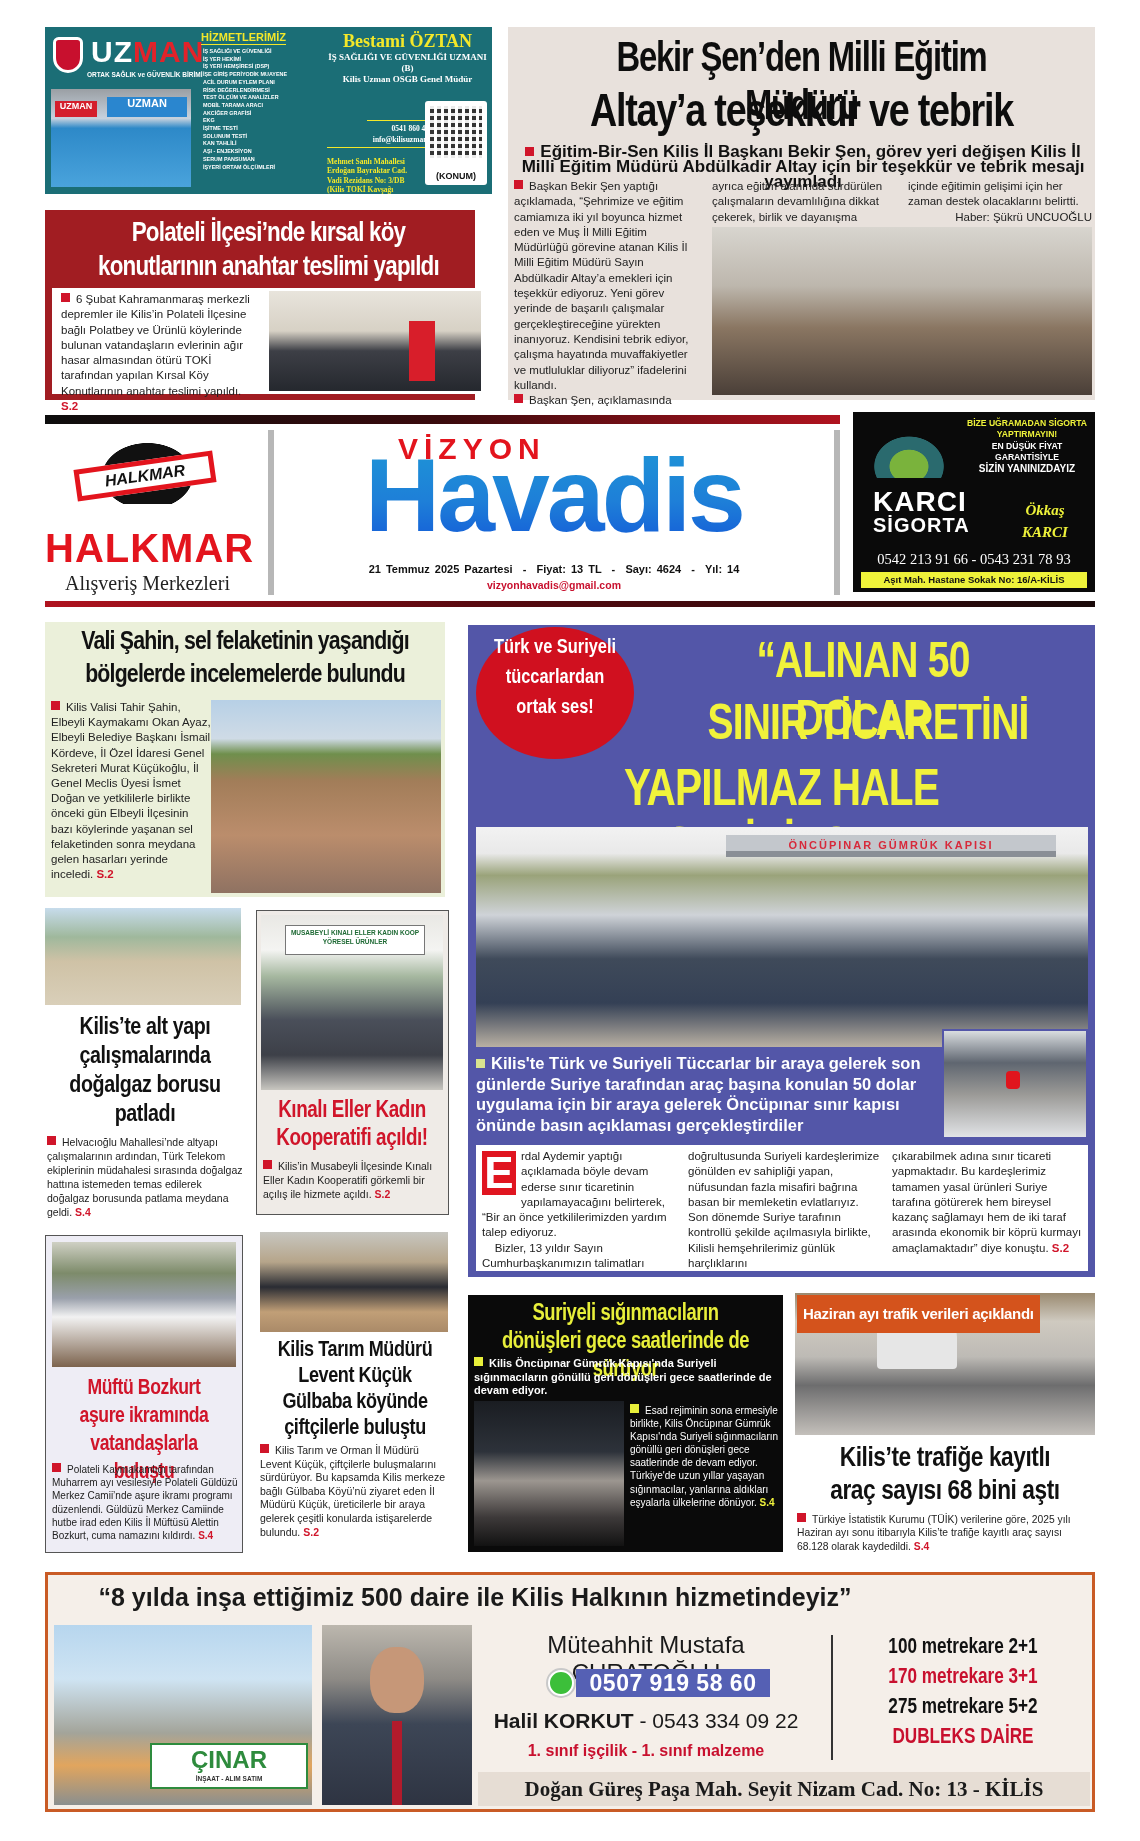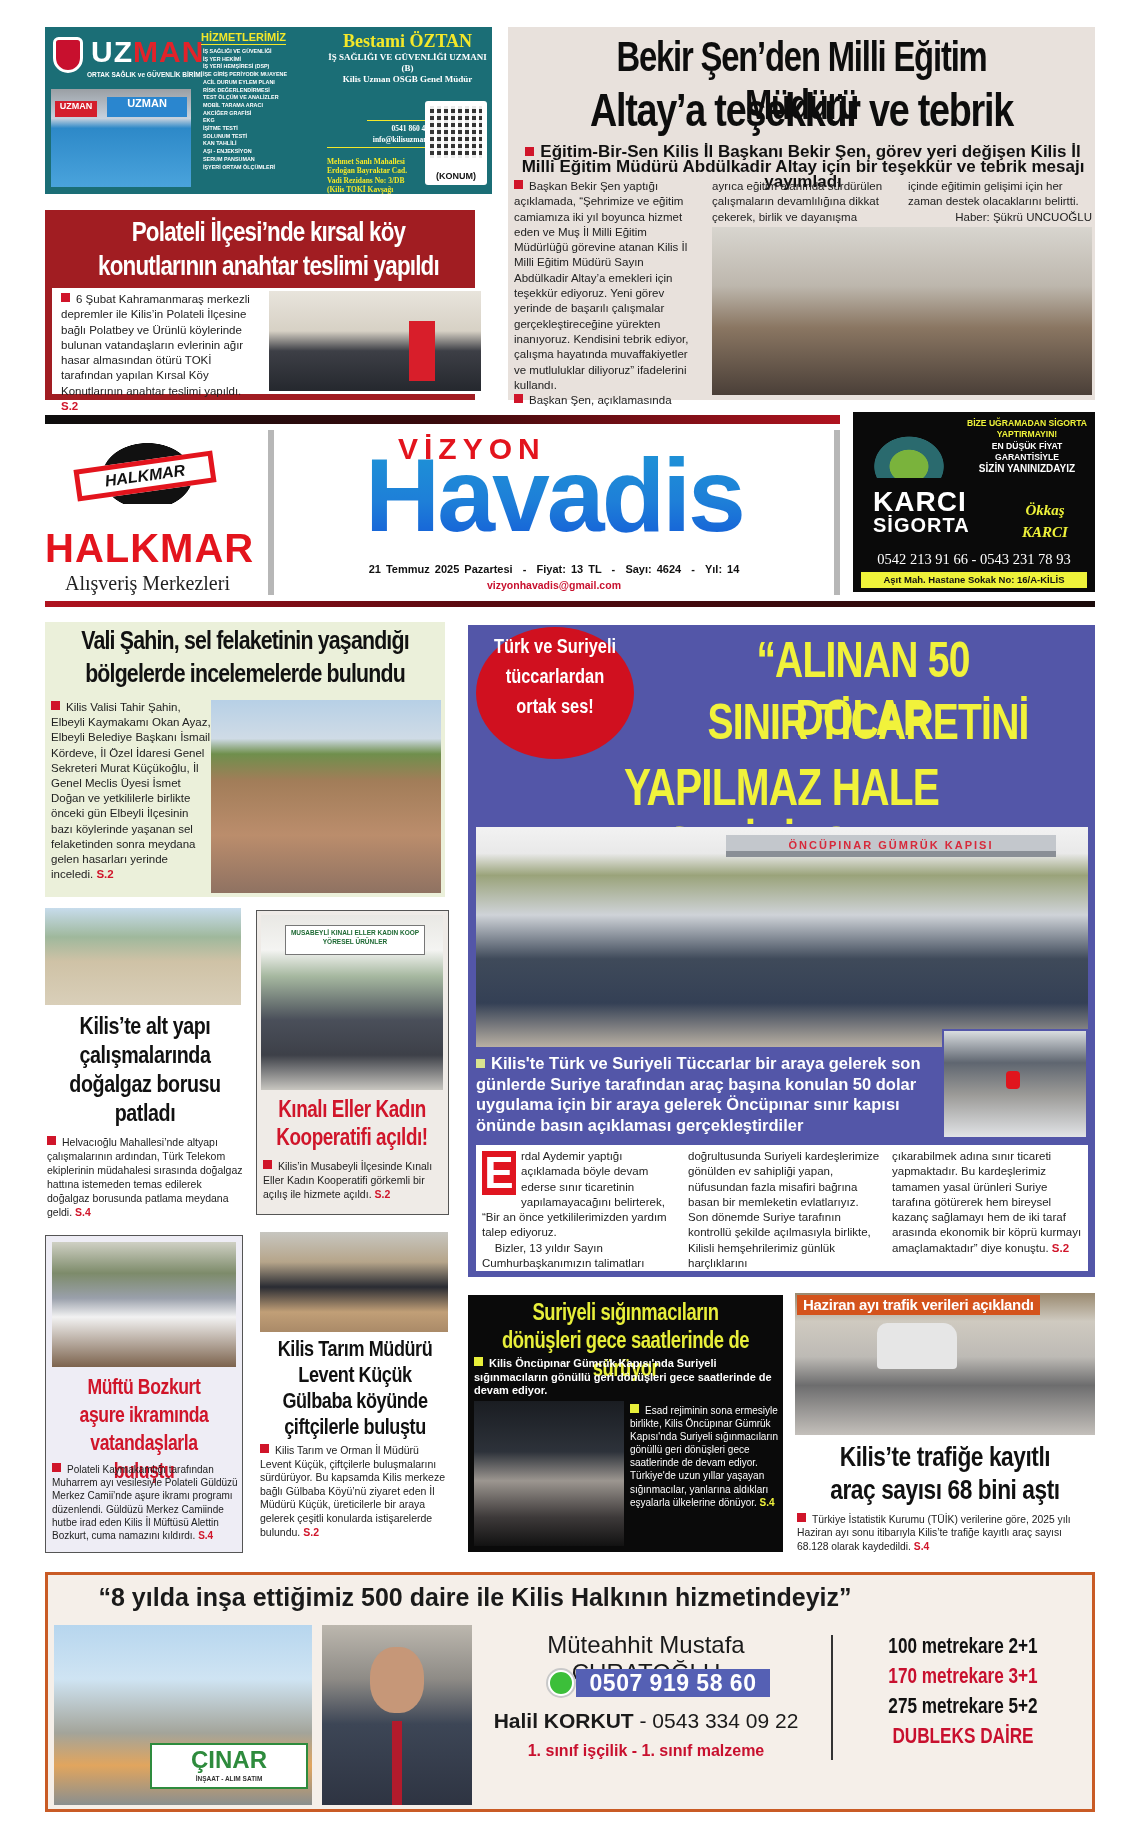--- a/index.html
+++ b/index.html
@@ -137,21 +137,21 @@
   #suriyeli { left: 468px; top: 1295px; width: 315px; height: 257px; background:#0a0a0a; }
   #suriyeli .h { left: 0; top: 3px; width: 315px; text-align:center; color:#e8ef3a; font-weight:900; font-size: 23px; line-height: 28px; letter-spacing: -0.5px; transform: scaleX(0.8); transform-origin: center top; }
   #suriyeli .spot { left: 6px; top: 62px; width: 305px; color:#fff; font-weight:700; font-size: 11px; line-height: 13.5px; }
   #suriyeli .photo { left: 6px; top: 106px; width: 150px; height: 145px; background: linear-gradient(180deg,#1a1d22 0%, #2d323a 35%, #9c9690 55%, #3e3a3a 80%, #121212 100%); }
   #suriyeli .txt { left: 162px; top: 109px; width: 150px; color:#fff; font-size: 10px; line-height: 13.1px; }
 
   
   #trafik { left: 795px; top: 1293px; width: 300px; height: 262px; }
   #trafik .photo { left: 0; top: 0; width: 300px; height: 142px; background: linear-gradient(180deg,#9a8a70 0%, #cfcac0 20%, #bdbab5 45%, #6d6d6e 65%, #c4c0bb 100%); }
   #trafik .car { position:absolute; left:82px; top:30px; width:80px; height:46px; background:#e6e6e6; border-radius: 10px 14px 4px 4px; }
-  #trafik .badge { left: 2px; top: 2px; background:#d4531c; color:#fff; font-weight:900; font-size: 15px; line-height: 20px; padding: 0 6px; letter-spacing: -0.3px; }
+  #trafik .badge { left: 2px; top: 2px; background:#d4531c; color:#fff; font-weight:900; font-size: 15px; line-height: 20px; padding: 9px 6px; letter-spacing: -0.3px; }
   #trafik .h { left: 0; top: 148px; width: 300px; text-align:center; font-weight:900; font-size: 27px; line-height: 33px; color:#111; letter-spacing: -0.5px; transform: scaleX(0.84); transform-origin: center top; }
   #trafik .txt { left: 2px; top: 220px; width: 296px; font-size: 10.3px; line-height: 13.4px; color:#222; }
 
   
   #ad { left: 45px; top: 1572px; width: 1050px; height: 240px; border: 3px solid #c95b25; background: #f5efe9; }
   #ad .quote { left: 0; top: 8px; width: 854px; text-align:center; font-size: 25px; font-weight: 700; color:#1a1a1a; }
   #ad .building { left: 6px; top: 50px; width: 258px; height: 180px; background: linear-gradient(180deg,#b7d6ee 0%, #cfe4f3 30%, #a3a49a 60%, #e1a55e 78%, #8a8f8f 100%); }
   #ad .cinar { position:absolute; left:96px; top:118px; width:158px; height:46px; background:#fff; border:2px solid #2e8b3d; color:#2e8b3d; font-weight:900; font-size: 24px; text-align:center; line-height: 30px; }
   #ad .cinar span { display:block; font-size: 6.5px; line-height: 8px; color:#333; }
   #ad .man { left: 274px; top: 50px; width: 150px; height: 180px; background: linear-gradient(180deg,#bcb7ae 0%, #8e8b86 30%, #3d4656 55%, #2e3442 100%); }
@@ -379,13 +379,14 @@
   <div class="abs tel">0507 919 58 60</div>
   <div class="abs korkut"><b>Halil KORKUT</b> <span>- 0543 334 09 22</span></div>
   <div class="abs quality">1. sınıf işçilik - 1. sınıf malzeme</div>
   <div class="abs divider"></div>
   <div class="abs sizes">
     <div>100 metrekare 2+1</div>
     <div class="r">170 metrekare 3+1</div>
     <div>275 metrekare 5+2</div>
     <div class="r">DUBLEKS DAİRE</div>
   </div>
+  <div class="abs address">Doğan Güreş Paşa Mah. Seyit Nizam Cad. No: 13 - KİLİS</div>
 </div>
 
 </body></html>

